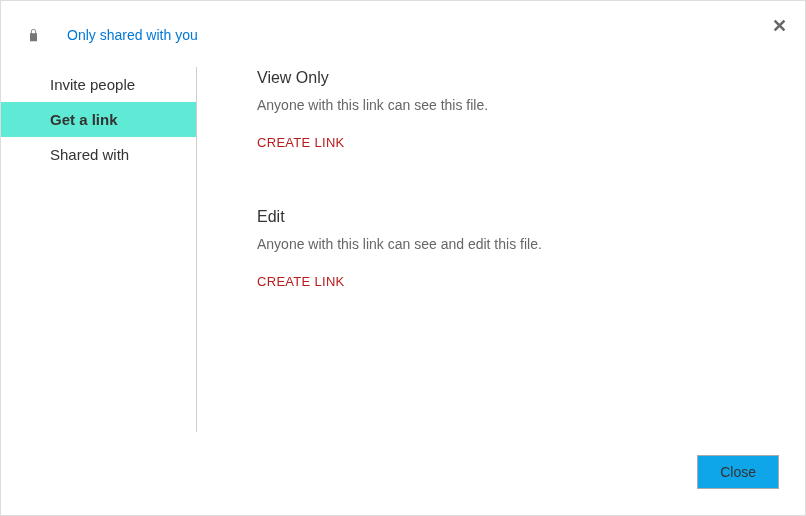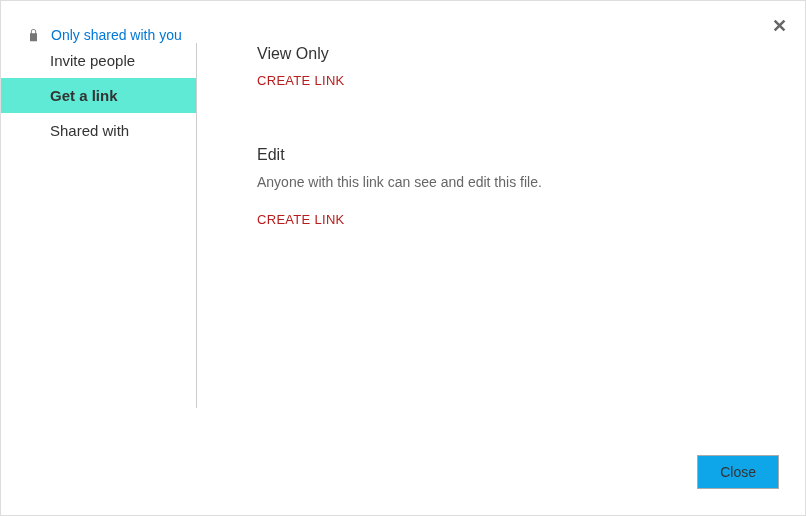--- a/index.html
+++ b/index.html
@@ -38,21 +38,22 @@
     }
     .title {
       font-size: 24px;
       font-weight: 300;
       color: #333;
       margin-bottom: 18px;
     }
     .status-row {
       display: flex;
       align-items: center;
-      gap: 12px;
+      gap: 28px;
+      margin-bottom: 24px;
     }
     .lock-icon {
       width: 11px;
       height: 14px;
       display: inline-block;
     }
     .lock-icon svg {
       width: 100%;
       height: 100%;
       fill: #767676;
@@ -156,20 +157,21 @@
       <div class="tab-item active">Get a link</div>
       <div class="tab-item">Shared with</div>
     </div>
 
     <div class="divider"></div>
 
     <div class="main">
 
       <div class="section">
         <div class="section-title">View Only</div>
+        <div class="section-desc">Anyone with this link can see this file.</div>
         <div class="create-link">CREATE LINK</div>
       </div>
 
       <div class="section">
         <div class="section-title">Edit</div>
         <div class="section-desc">Anyone with this link can see and edit this file.</div>
         <div class="create-link">CREATE LINK</div>
       </div>
 
     </div>

